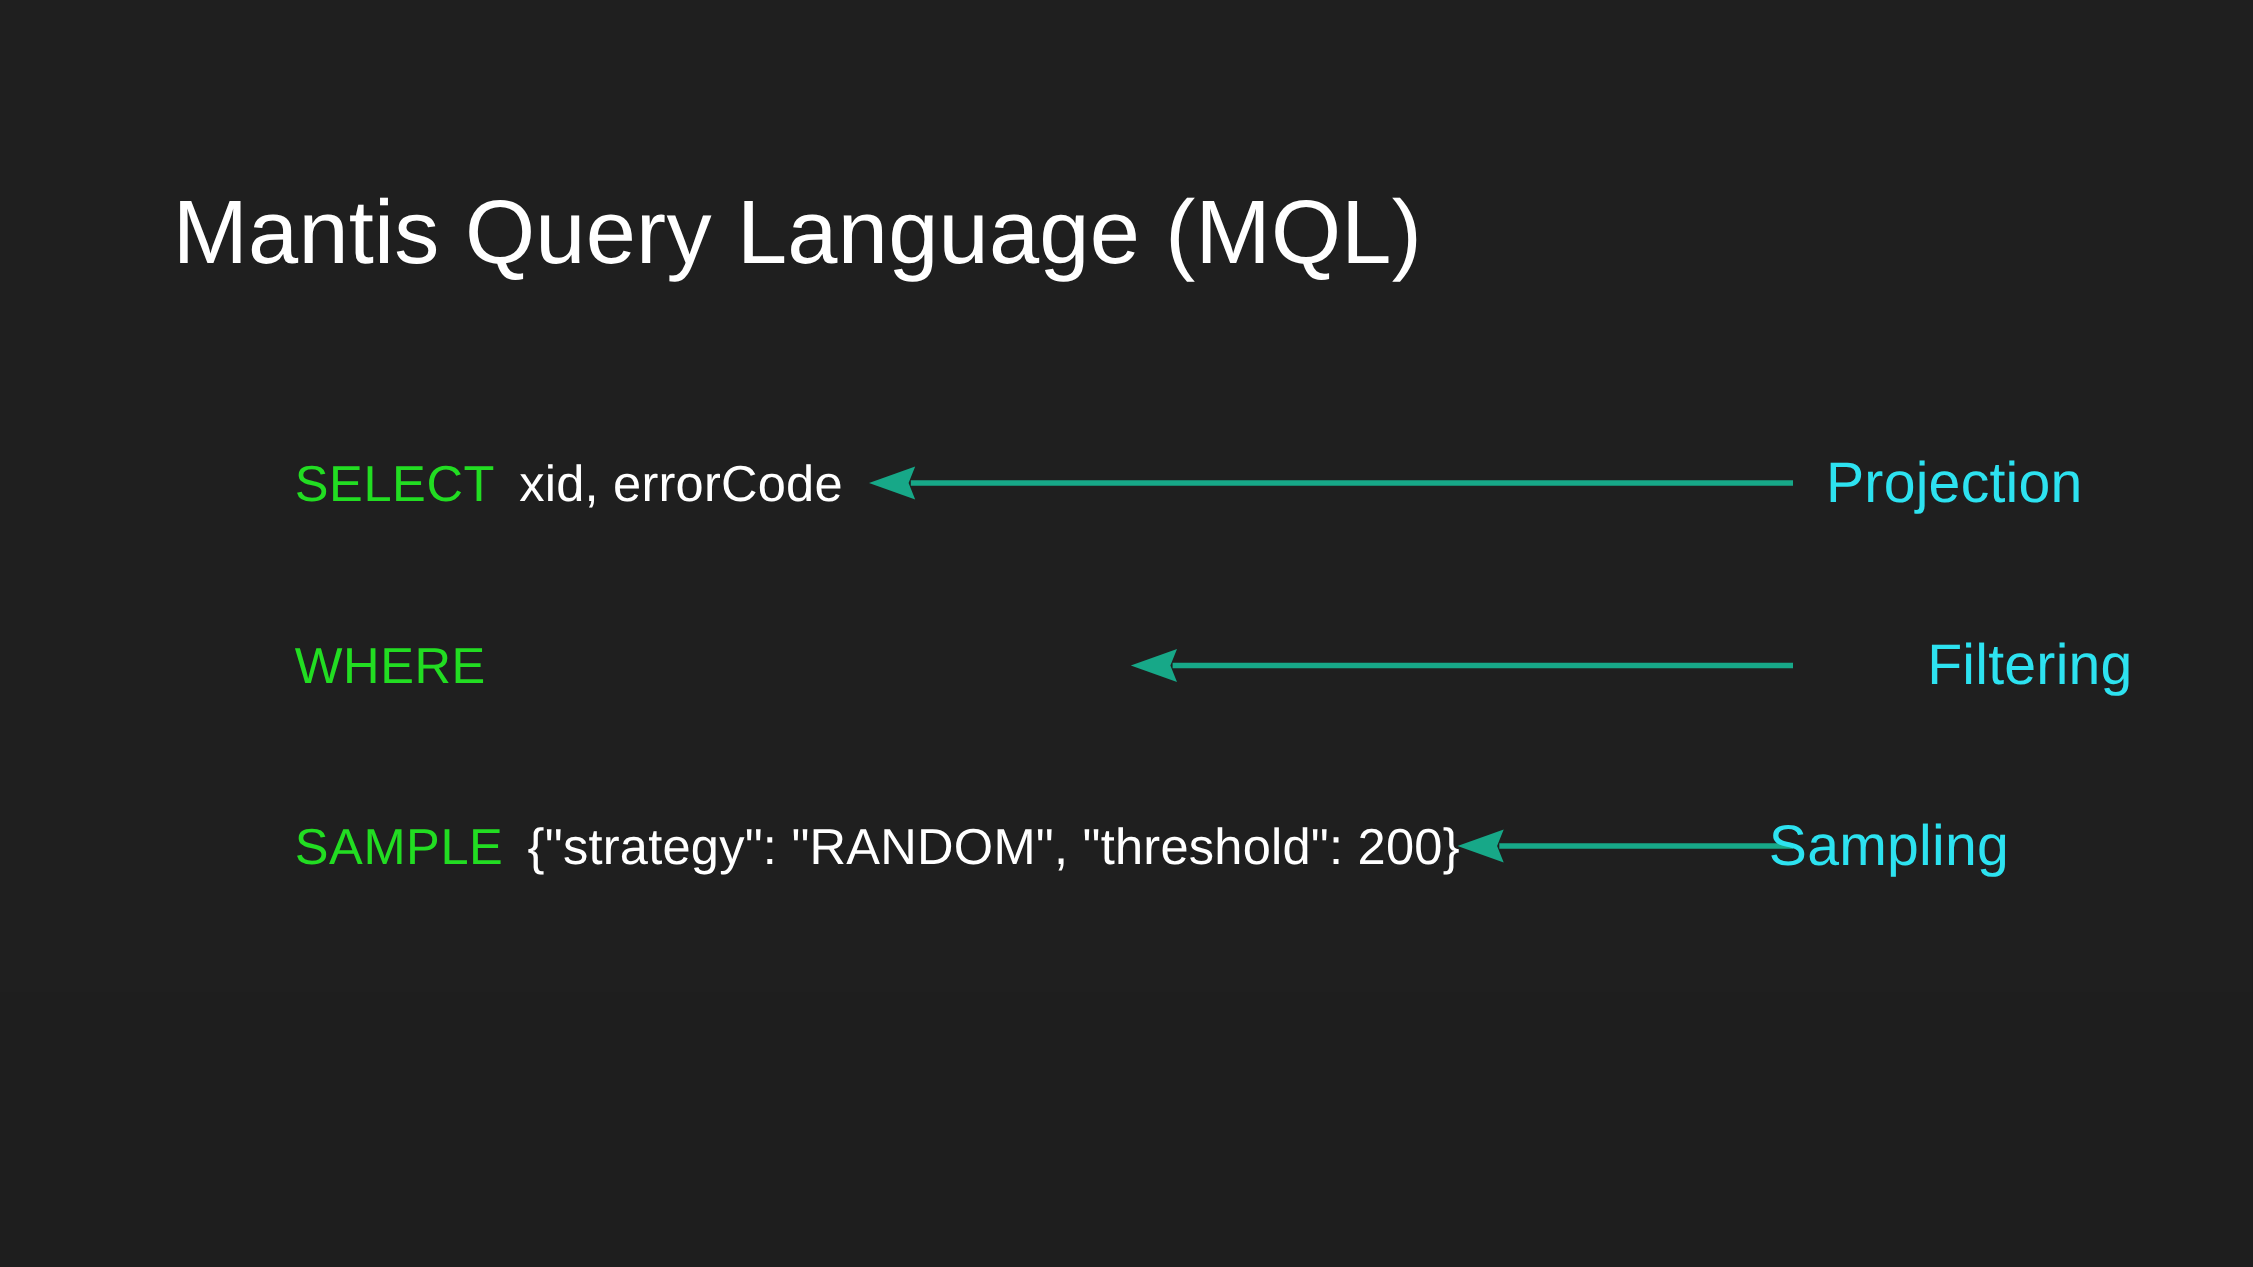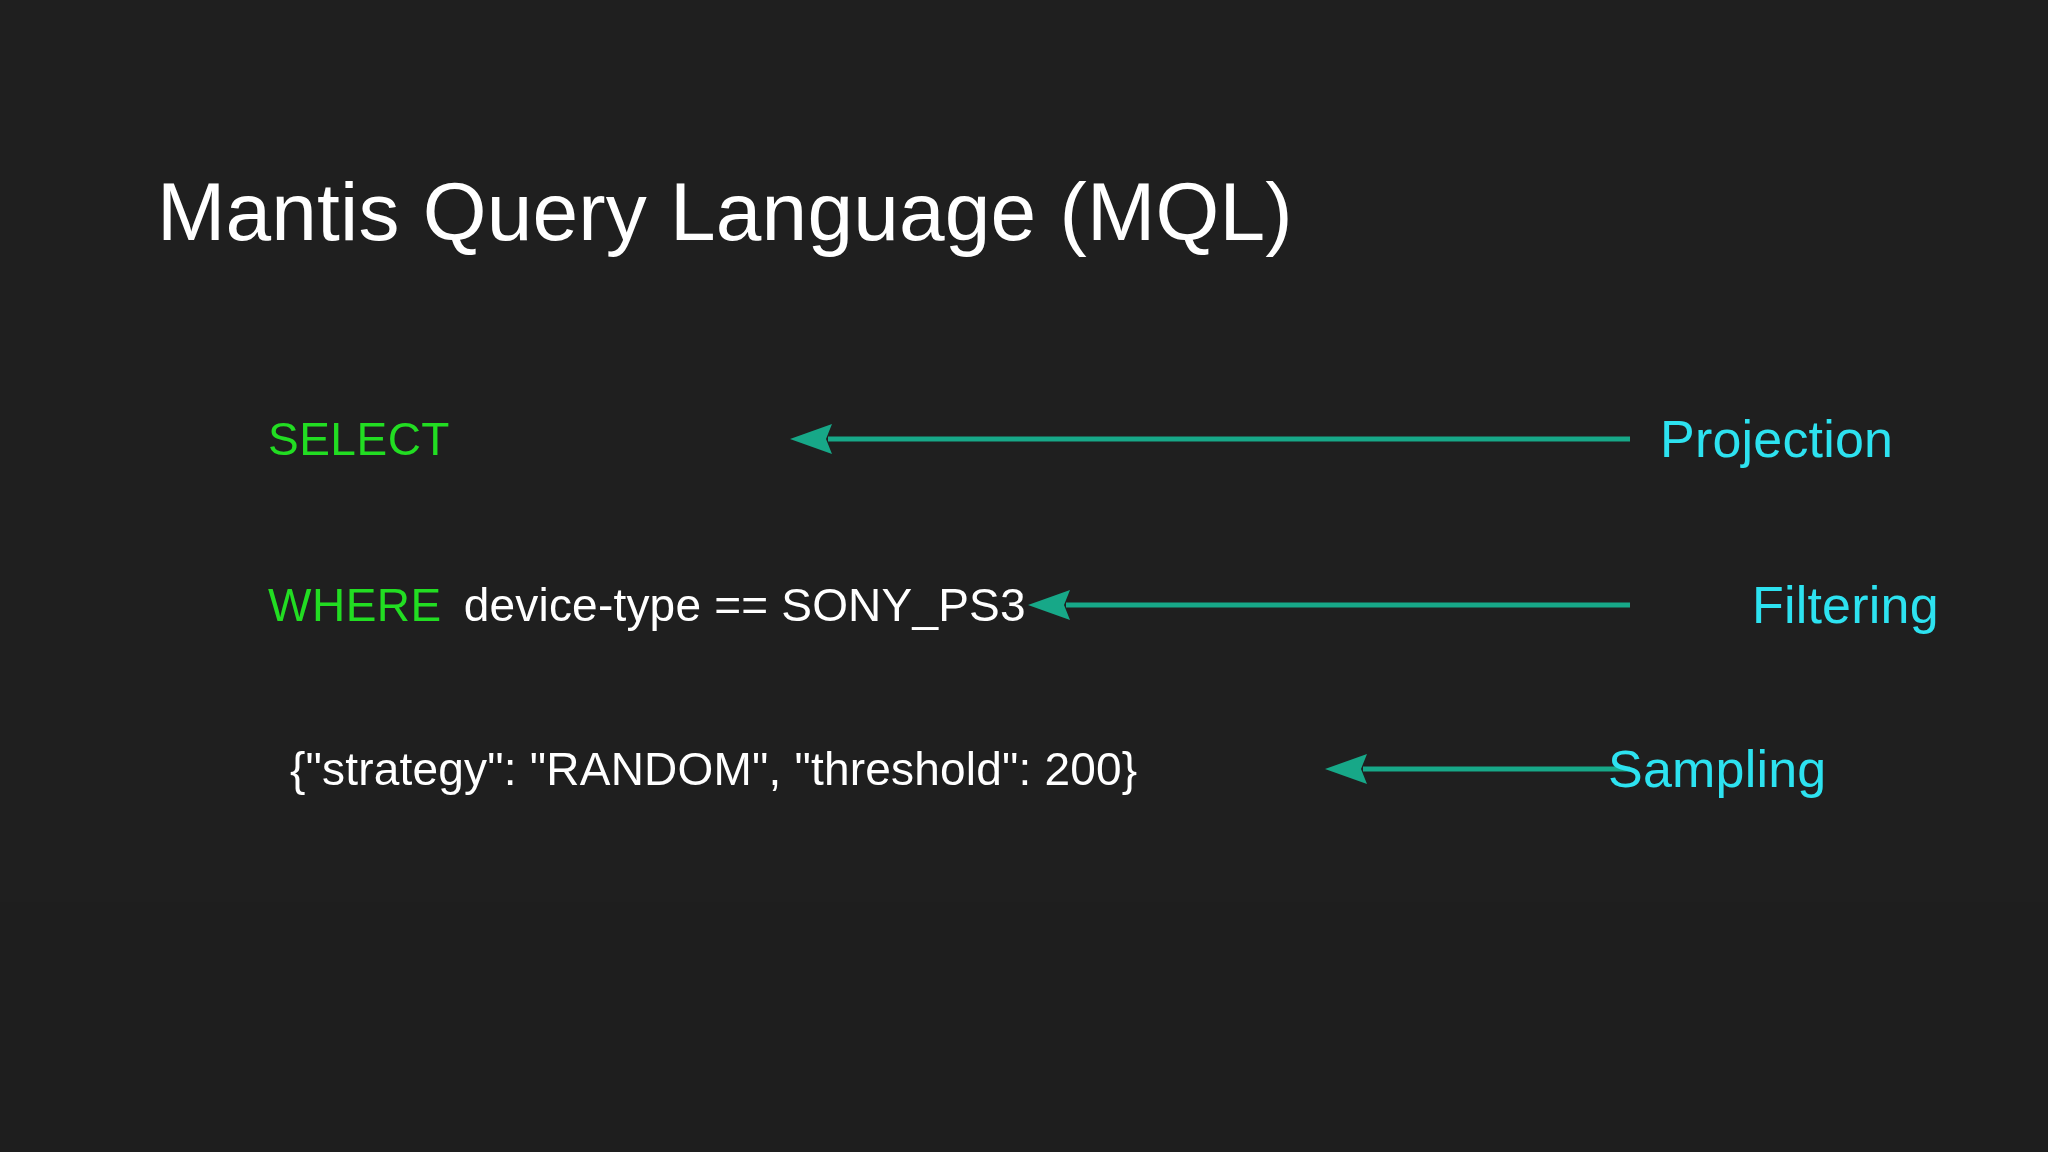--- a/index.html
+++ b/index.html
@@ -117,46 +117,47 @@
 
 <div class="slide">
 
   <h1 class="slide-title">Mantis Query Language (MQL)</h1>
 
   <div class="query-block">
 
     <div class="query-row row-0">
       <div class="code-line">
         <span class="kw">SELECT</span>
+        <span class="expr">xid, errorCode</span>
       </div>
       <div class="arrow arrow-0">
         <svg viewBox="0 0 840 34" preserveAspectRatio="none">
           <path d="M 840 17 L 38 17" stroke="#17a888" stroke-width="5" fill="none"></path>
           <path d="M 0 17 L 42 2 L 36 17 L 42 32 Z" fill="#17a888"></path>
         </svg>
       </div>
       <div class="annotation ann-0">Projection</div>
     </div>
 
     <div class="query-row row-1">
       <div class="code-line">
         <span class="kw">WHERE</span>
-        <span class="expr">device-type == SONY_PS3</span>
       </div>
       <div class="arrow arrow-1">
         <svg viewBox="0 0 602 34" preserveAspectRatio="none">
           <path d="M 602 17 L 38 17" stroke="#17a888" stroke-width="5" fill="none"></path>
           <path d="M 0 17 L 42 2 L 36 17 L 42 32 Z" fill="#17a888"></path>
         </svg>
       </div>
       <div class="annotation ann-1">Filtering</div>
     </div>
 
     <div class="query-row row-2">
       <div class="code-line">
+        <span class="kw">SAMPLE</span>
         <span class="expr">{"strategy": "RANDOM", "threshold": 200}</span>
       </div>
       <div class="arrow arrow-2">
         <svg viewBox="0 0 305 34" preserveAspectRatio="none">
           <path d="M 305 17 L 38 17" stroke="#17a888" stroke-width="5" fill="none"></path>
           <path d="M 0 17 L 42 2 L 36 17 L 42 32 Z" fill="#17a888"></path>
         </svg>
       </div>
       <div class="annotation ann-2">Sampling</div>
     </div>

